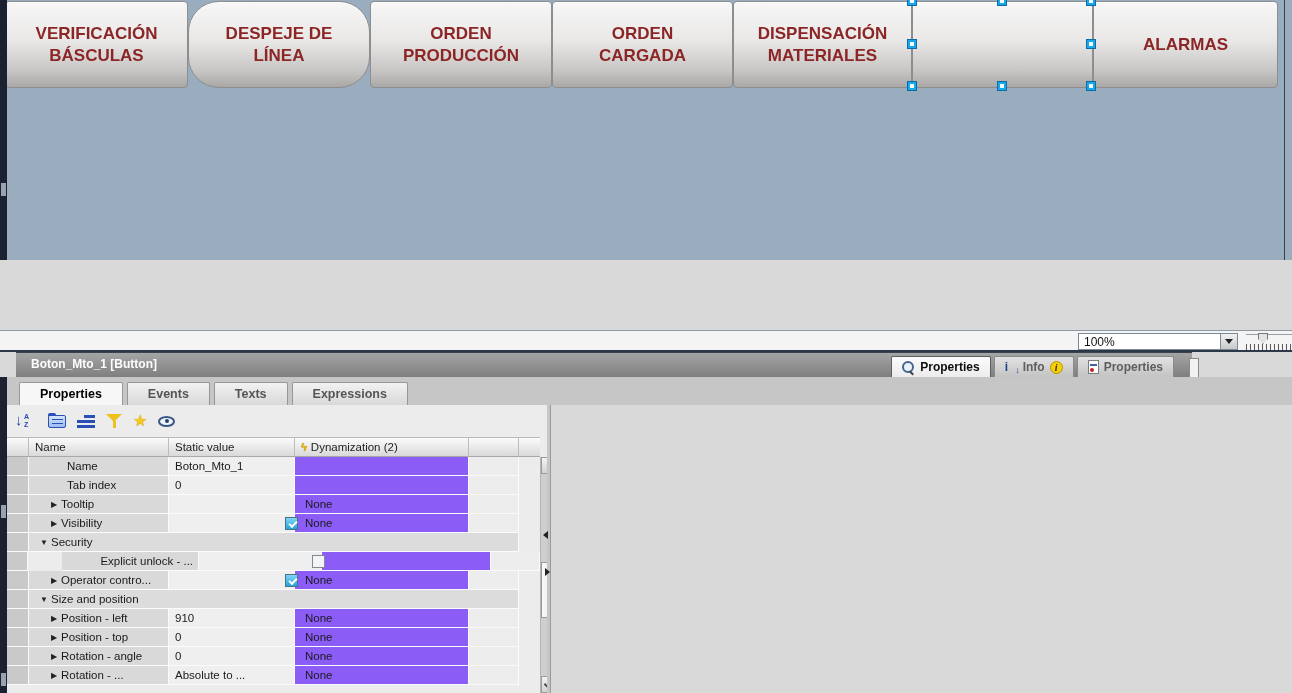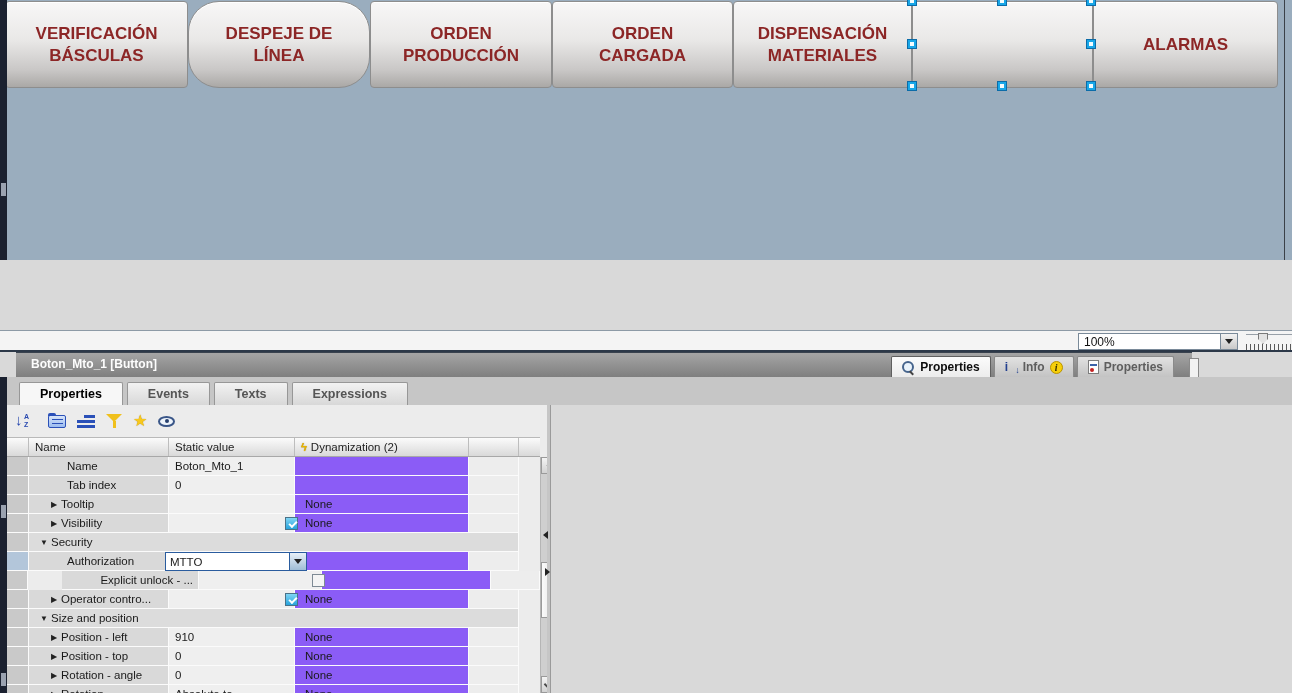--- a/index.html
+++ b/index.html
@@ -302,34 +302,20 @@
           <div class="c-x"></div>
         </div>
         <div class="prow">
           <div class="c-hdr"></div>
           <div class="c-sec" style="padding-left: 8px;">
             <span class="arr">▼</span>
             <span>Security</span>
           </div>
         </div>
         <div class="prow">
-          <div class="c-hdr sel"></div>
-          <div class="c-name" style="padding-left: 38px;">
-            <span>Authorization</span>
-          </div>
-          <div class="c-val">
-            <div class="combo">
-              <span class="cb-text">MTTO</span>
-              <div class="drop-btn"></div>
-            </div>
-          </div>
-          <div class="c-dyn"></div>
-          <div class="c-x"></div>
-        </div>
-        <div class="prow">
           <div class="c-hdr"></div>
           <div class="c-name" style="padding-left: 38px; margin-left: 34px;">
             <span>Explicit unlock - ...</span>
           </div>
           <div class="c-val">
             <div class="cb"></div>
           </div>
           <div class="c-dyn"></div>
           <div class="c-x"></div>
         </div>

